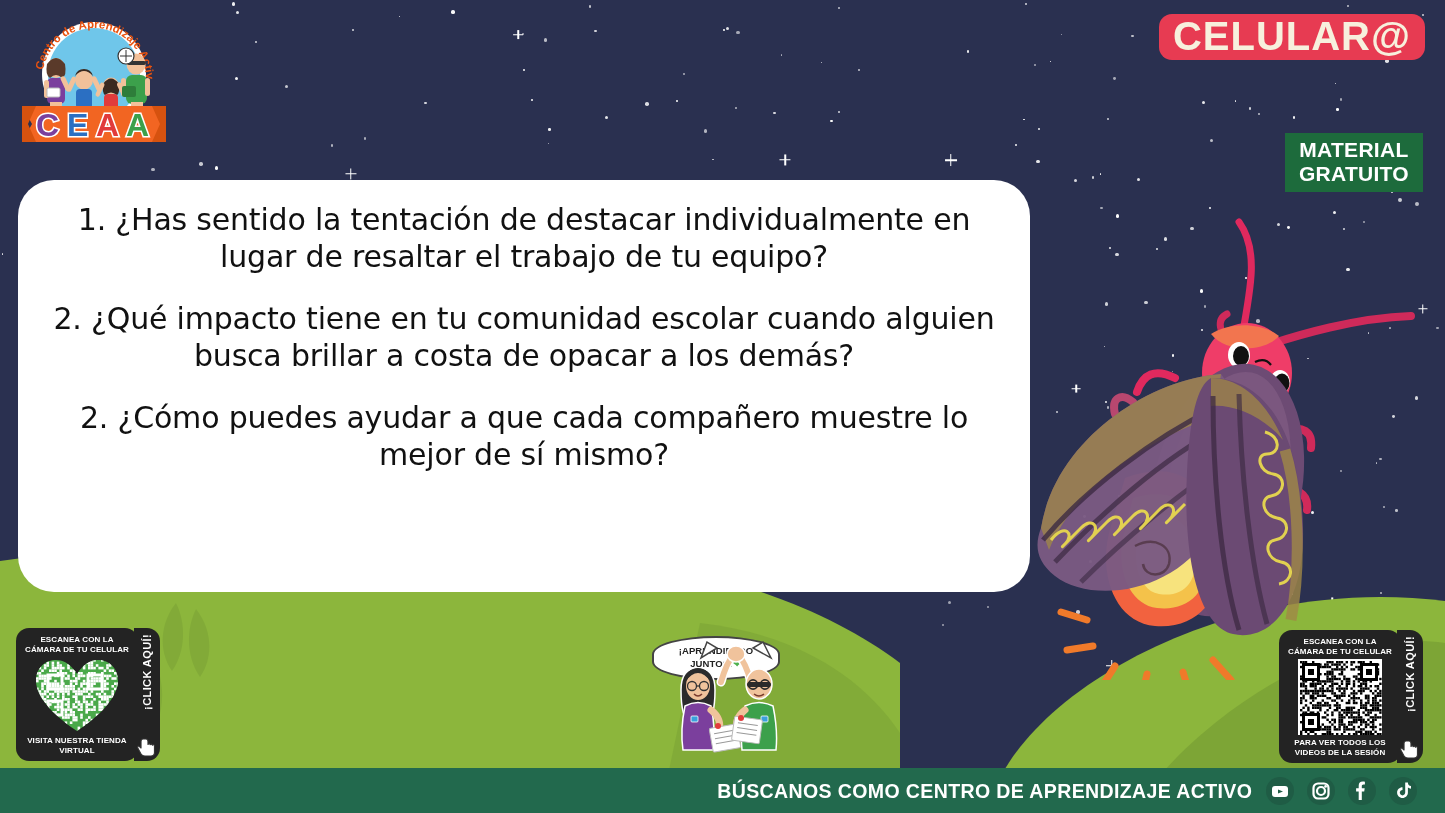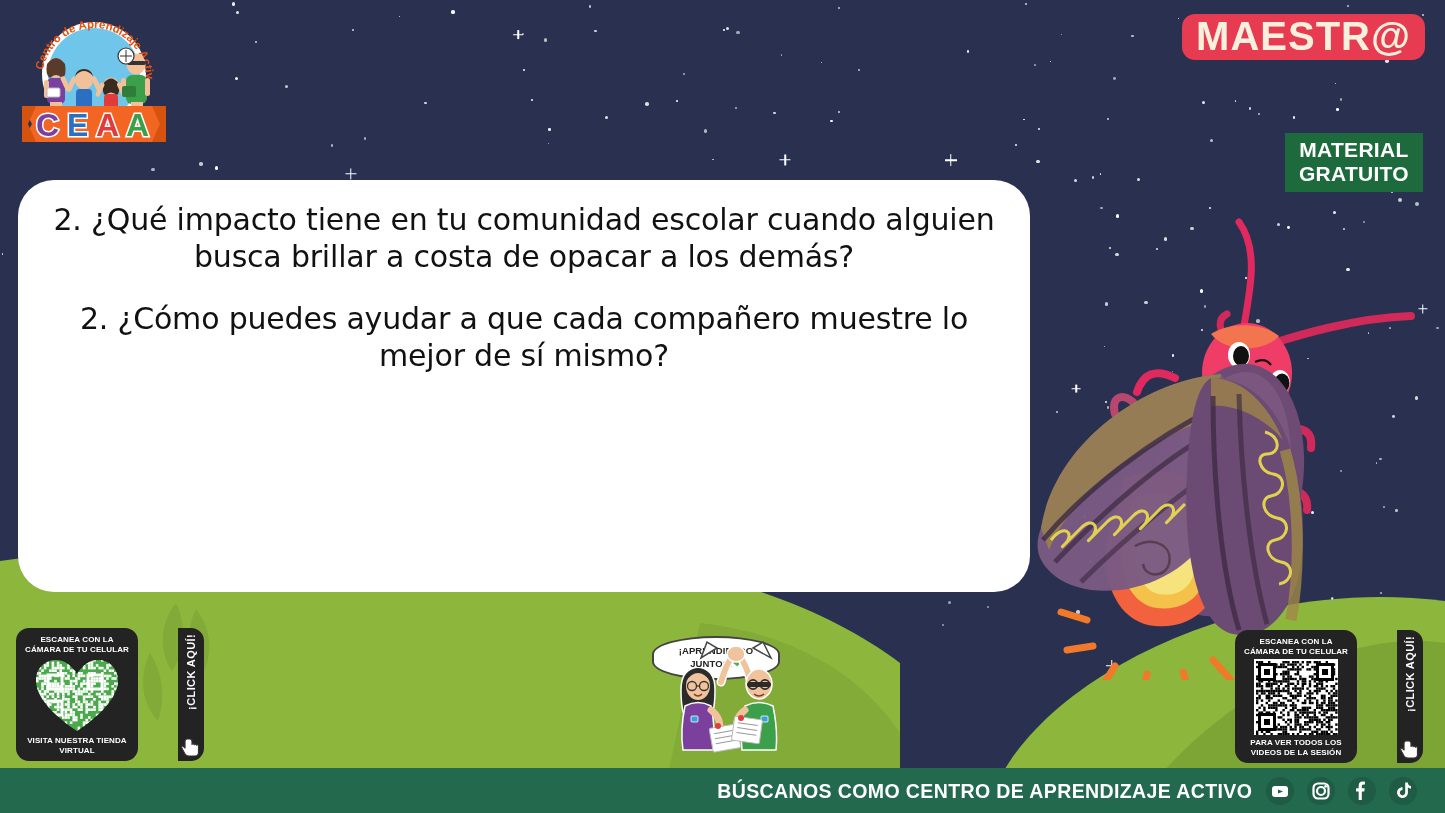--- a/index.html
+++ b/index.html
@@ -73,21 +73,21 @@
   .ysm-line2 { display:flex; justify-content:flex-end; margin-top:-4px; }
   .heart-glyph { color:#8fd6a4; font-size:34px; line-height:1; }
   .mat-badge {
     position:absolute; right:22px; top:133px;
     background:#1d6b3c; color:#fff; font-weight:bold;
     font-size:21px; line-height:1.12; text-align:center;
     padding:5px 14px 7px; letter-spacing:.3px;
   }
 
   
-  .qr-block { position:absolute; display:flex; align-items:stretch;gap:44px; }
+  .qr-block { position:absolute; display:flex; align-items:stretch; }
   .qr-card {
     background:#232323; border-radius:13px; padding:7px 9px 6px;
     display:flex; flex-direction:column; align-items:center; gap:3px;
   }
   .qr-top, .qr-bot {
     color:#fff; font-weight:bold; font-size:8px; line-height:1.18;
     text-align:center; letter-spacing:.1px;
   }
   .qr-img { display:block; }
   .click-tab {
@@ -377,21 +377,21 @@
       <text x="22" y="122" fill="#7b3f9d">C</text>
       <text x="53" y="122" fill="#2b6fc2">E</text>
       <text x="82" y="122" fill="#e13b3b">A</text>
       <text x="112" y="122" fill="#3ca04b">A</text>
     </g>
   </svg>
 
   <div class="ysm">
     <div class="ysm-line2">
       <div class="ysm-row">
-        <span>MAESTR@</span>
+        <span>CELULAR@</span>
       </div>
     </div>
   </div>
 
   <div class="mat-badge">
     <div>MATERIAL</div>
     <div>GRATUITO</div>
   </div>
 
   <svg class="firefly" viewBox="0 0 400 470">
@@ -443,20 +443,21 @@
       <path d="M72,410 L46,402"></path>
       <path d="M78,436 L52,440"></path>
       <path d="M100,456 L86,478"></path>
       <path d="M132,464 L126,490"></path>
       <path d="M168,462 L176,488"></path>
       <path d="M198,450 L216,470"></path>
     </g>
   </svg>
 
   <div class="card">
+    <div class="q">1. ¿Has sentido la tentación de destacar individualmente en lugar de resaltar el trabajo de tu equipo?</div>
     <div class="q">2. ¿Qué impacto tiene en tu comunidad escolar cuando alguien busca brillar a costa de opacar a los demás?</div>
     <div class="q">2. ¿Cómo puedes ayudar a que cada compañero muestre lo mejor de sí mismo?</div>
   </div>
 
   <div class="bubble">
     <div class="bubble-text">
       <span>¡APRENDIENDO</span><br>
       <span>JUNTOS!</span><span class="bubble-heart">❤</span>
     </div>
   </div>

